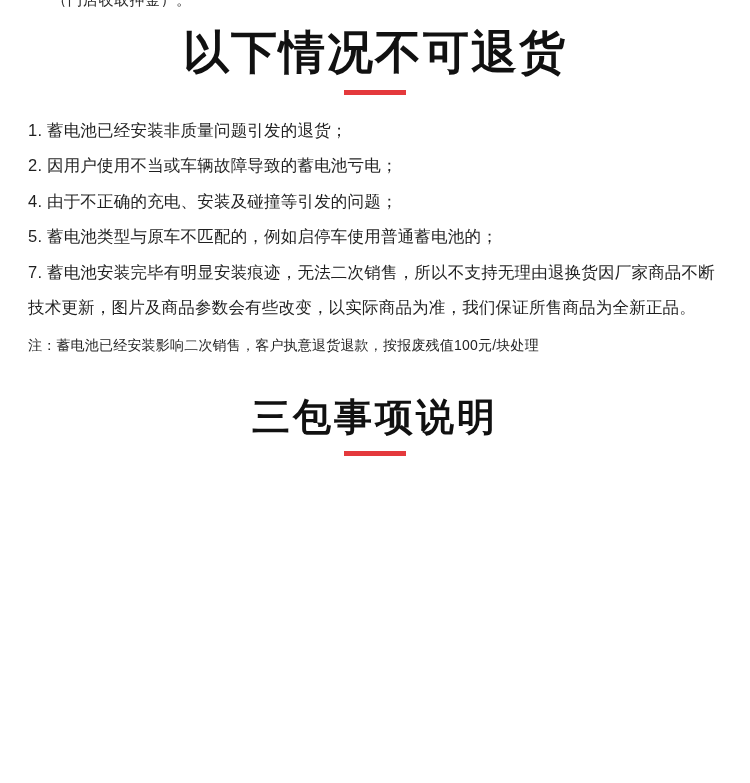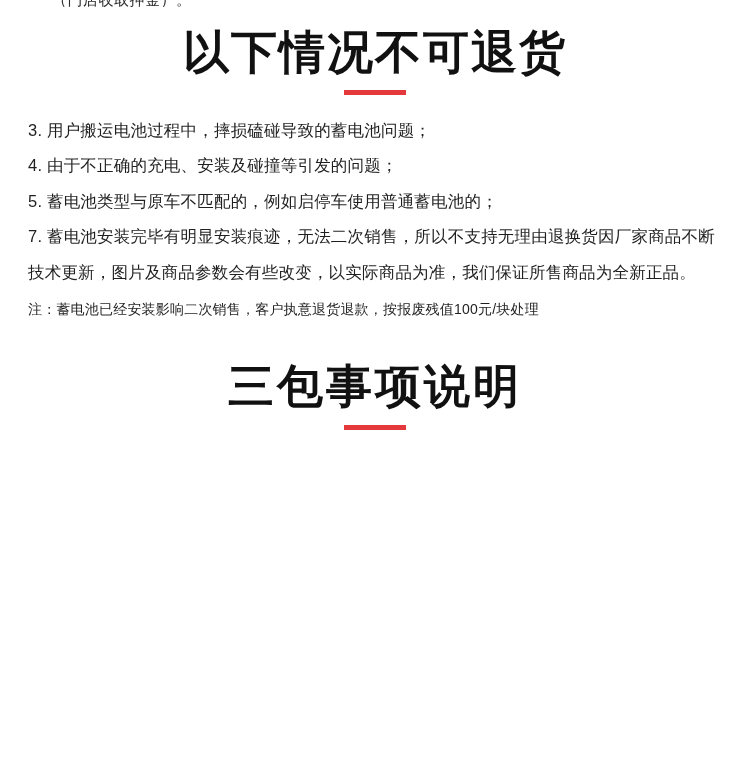--- a/index.html
+++ b/index.html
@@ -81,21 +81,21 @@
     line-height: 2.15;
     color: #1f1f1f;
     letter-spacing: 0.2px;
   }
 
   .heading-block-2 {
     text-align: center;
     margin-top: 36px;
   }
   .heading-main-2 {
-    font-size: 46px;
+    font-size: 38px;
     font-weight: bold;
     letter-spacing: 3px;
     color: #111111;
     line-height: 1.15;
   }
   .heading-rule-2 {
     width: 62px;
     height: 5px;
     background: #e4393c;
     margin: 12px auto 0 auto;
@@ -108,21 +108,22 @@
 
   <div class="clipped-top">（门店收取押金）。</div>
 
   <div class="heading-block">
     <div class="heading-main">以下情况不可退货</div>
     <div class="heading-rule"></div>
   </div>
 
 
   <div class="list">
-    <p class="list-item">3. 用户搬运电池过程中，摔损磕碰导致的蓄电池问题；</p>
+    <p class="list-item">1. 蓄电池已经安装非质量问题引发的退货；</p>
+    <p class="list-item">2. 因用户使用不当或车辆故障导致的蓄电池亏电；</p>
     <p class="list-item">4. 由于不正确的充电、安装及碰撞等引发的问题；</p>
     <p class="list-item">5. 蓄电池类型与原车不匹配的，例如启停车使用普通蓄电池的；</p>
     <p class="list-item">7. 蓄电池安装完毕有明显安装痕迹，无法二次销售，所以不支持无理由退换货因厂家商品不断技术更新，图片及商品参数会有些改变，以实际商品为准，我们保证所售商品为全新正品。</p>
   </div>
 
   <div class="note">注：蓄电池已经安装影响二次销售，客户执意退货退款，按报废残值100元/块处理</div>
 
   <div class="heading-block-2">
     <div class="heading-main-2">三包事项说明</div>
     <div class="heading-rule-2"></div>

